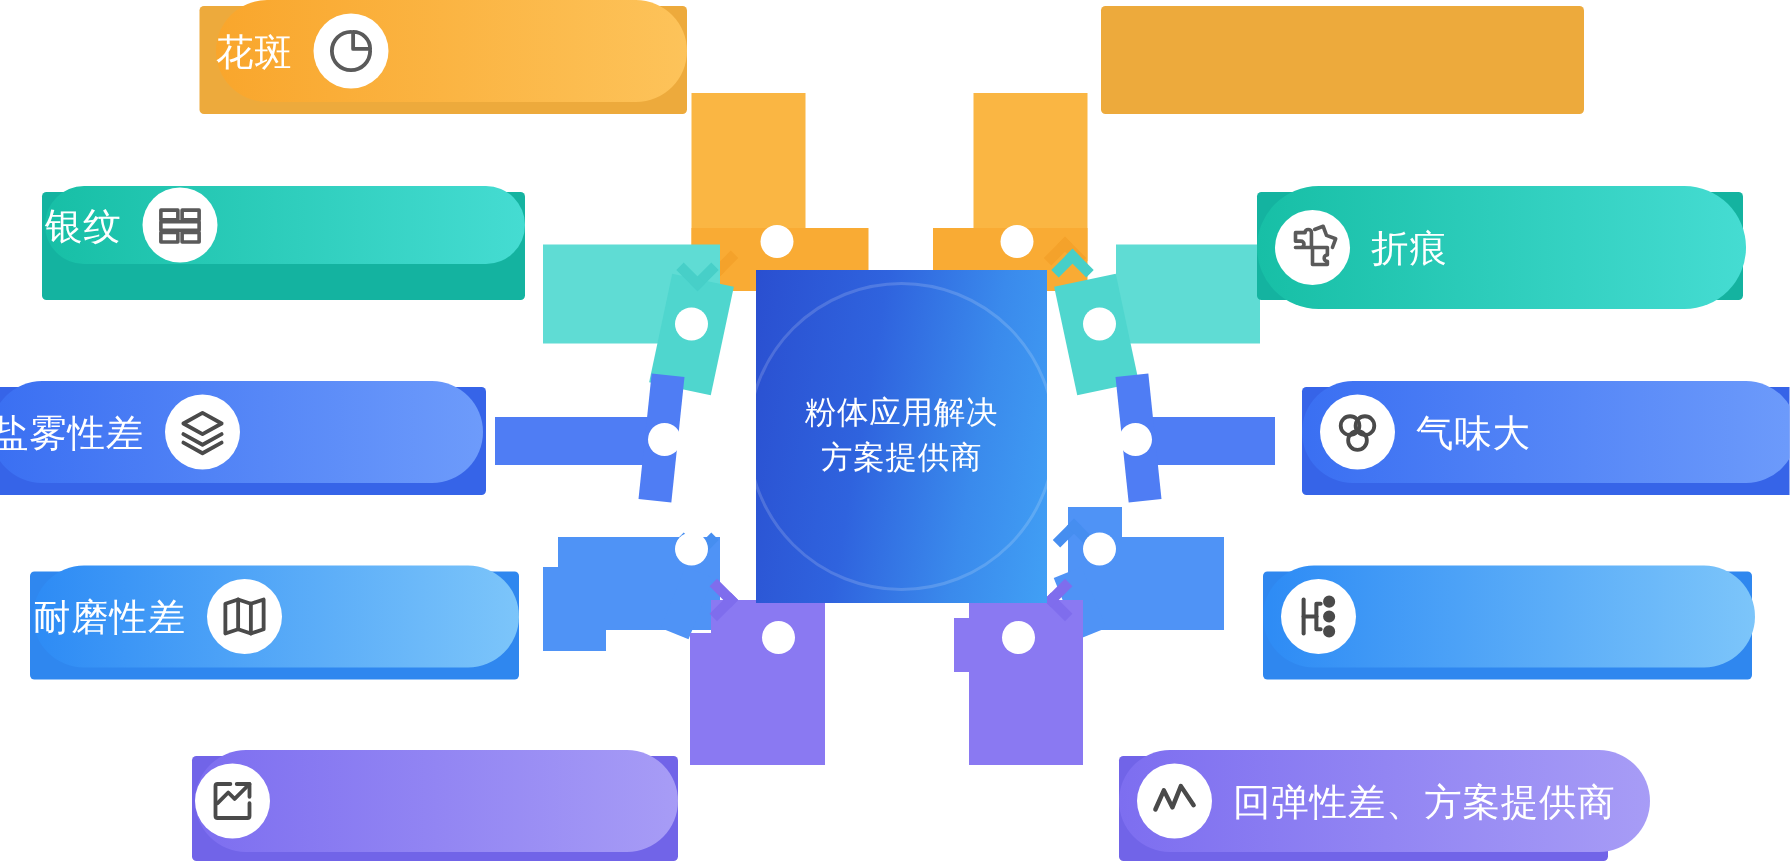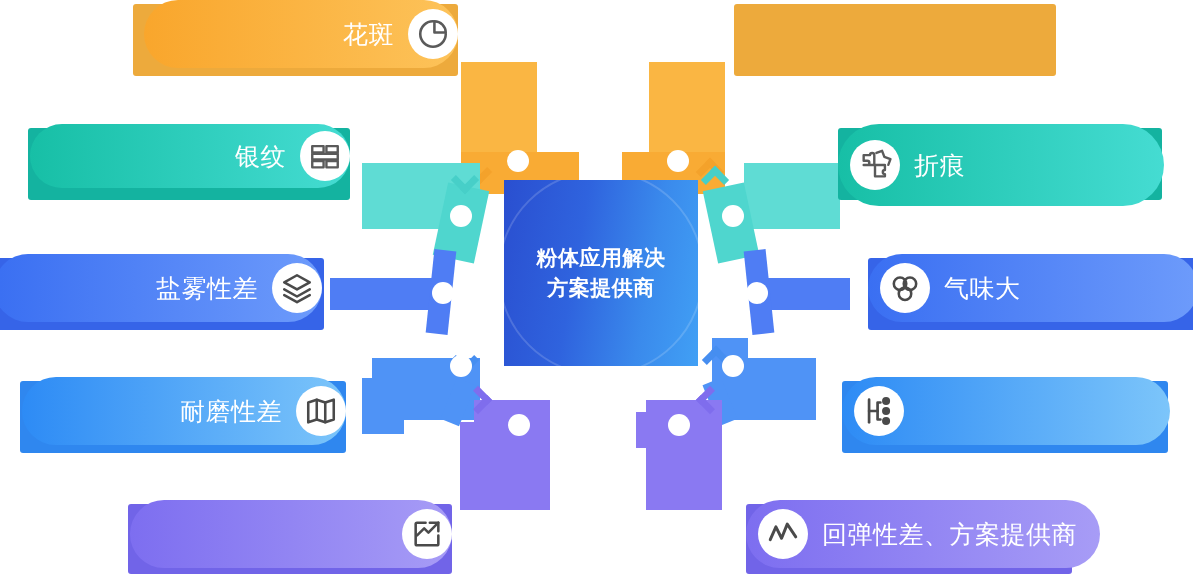--- a/index.html
+++ b/index.html
@@ -35,25 +35,24 @@
     width: 20px; height: 20px;
     border-style: solid;
     border-width: 0 0 7px 7px;
     z-index: 3;
   }
 
   
   #center {
     position: absolute;
     left: 504px; top: 180px;
-    width: 194px; height: 186px;
+    width: 194px; height: 222px;
     background: linear-gradient(100deg, #2a4fd0 0%, #2f63de 38%, #3a8aec 72%, #41a0f5 100%);
     z-index: 5;
     overflow: hidden;
-    font-weight: bold;
   }
   #center .ring {
     position: absolute;
     left: 50%; top: 50%;
     width: 206px; height: 206px;
     margin-left: -103px; margin-top: -103px;
     border: 2px solid rgba(255,255,255,0.16);
     border-radius: 50%;
   }
   #center .ctext {
@@ -76,21 +75,21 @@
     border-radius: 999px;
     z-index: 10;
     color: #ffffff;
   }
   .pill .label {
     font-size: 25px;
     white-space: nowrap;
     color: #ffffff;
     letter-spacing: 0.5px;
   }
-  .pill.right-icon { justify-content: flex-end; }
+  .pill.right-icon { }
   .pill.left-icon  { justify-content: flex-start; padding-left: 12px; }
   .pill.right-icon .label { margin-right: 14px; }
   .pill.left-icon  .label { margin-left: 14px; }
 
   .badge {
     width: 50px; height: 50px;
     border-radius: 50%;
     background: #ffffff;
     display: flex;
     align-items: center;
@@ -192,21 +191,21 @@
     <span class="label">花斑</span>
     <span class="badge">
       <svg width="34" height="34" viewBox="0 0 24 24" fill="none" stroke="#5a5a5a" stroke-width="1.8" stroke-linecap="round" stroke-linejoin="round">
         <path d="M12 3a9 9 0 1 0 9 9"></path>
           <path d="M13 3v8h8a8 8 0 0 0-8-8z"></path>
       </svg>
     </span>
   </div>
 
   <div class="plate" style="left:28px;top:128px;width:322px;height:72px;background:#14b3a0;"></div>
-  <div class="pill right-icon" style="left:30px;top:124px;width:320px;height:64px;background:linear-gradient(90deg,#17bfa6,#45dcd2);">
+  <div class="pill right-icon" style="left:30px;top:124px;width:320px;height:52px;background:linear-gradient(90deg,#17bfa6,#45dcd2);">
     <span class="label">银纹</span>
     <span class="badge">
       <svg width="34" height="34" viewBox="0 0 24 24" fill="none" stroke="#5a5a5a" stroke-width="1.7" stroke-linecap="round" stroke-linejoin="round">
         <rect x="3" y="5" width="8" height="4.5"></rect>
           <rect x="13" y="5" width="8" height="4.5"></rect>
         <rect x="3" y="10.5" width="18" height="4"></rect>
         <rect x="3" y="15.5" width="8" height="4.5"></rect>
           <rect x="13" y="15.5" width="8" height="4.5"></rect>
       </svg>
     </span>

